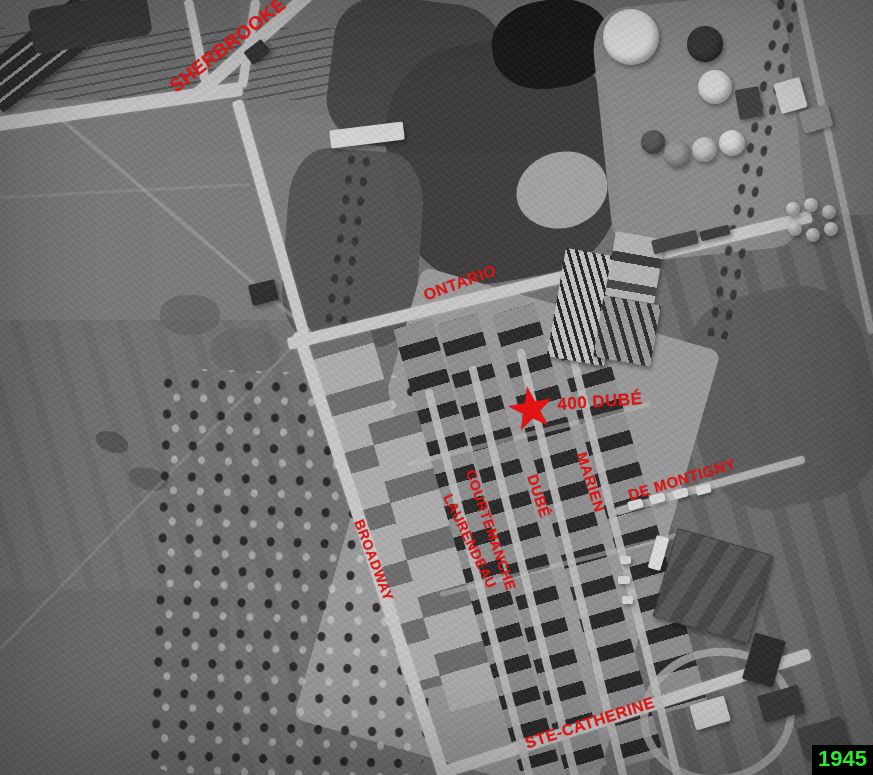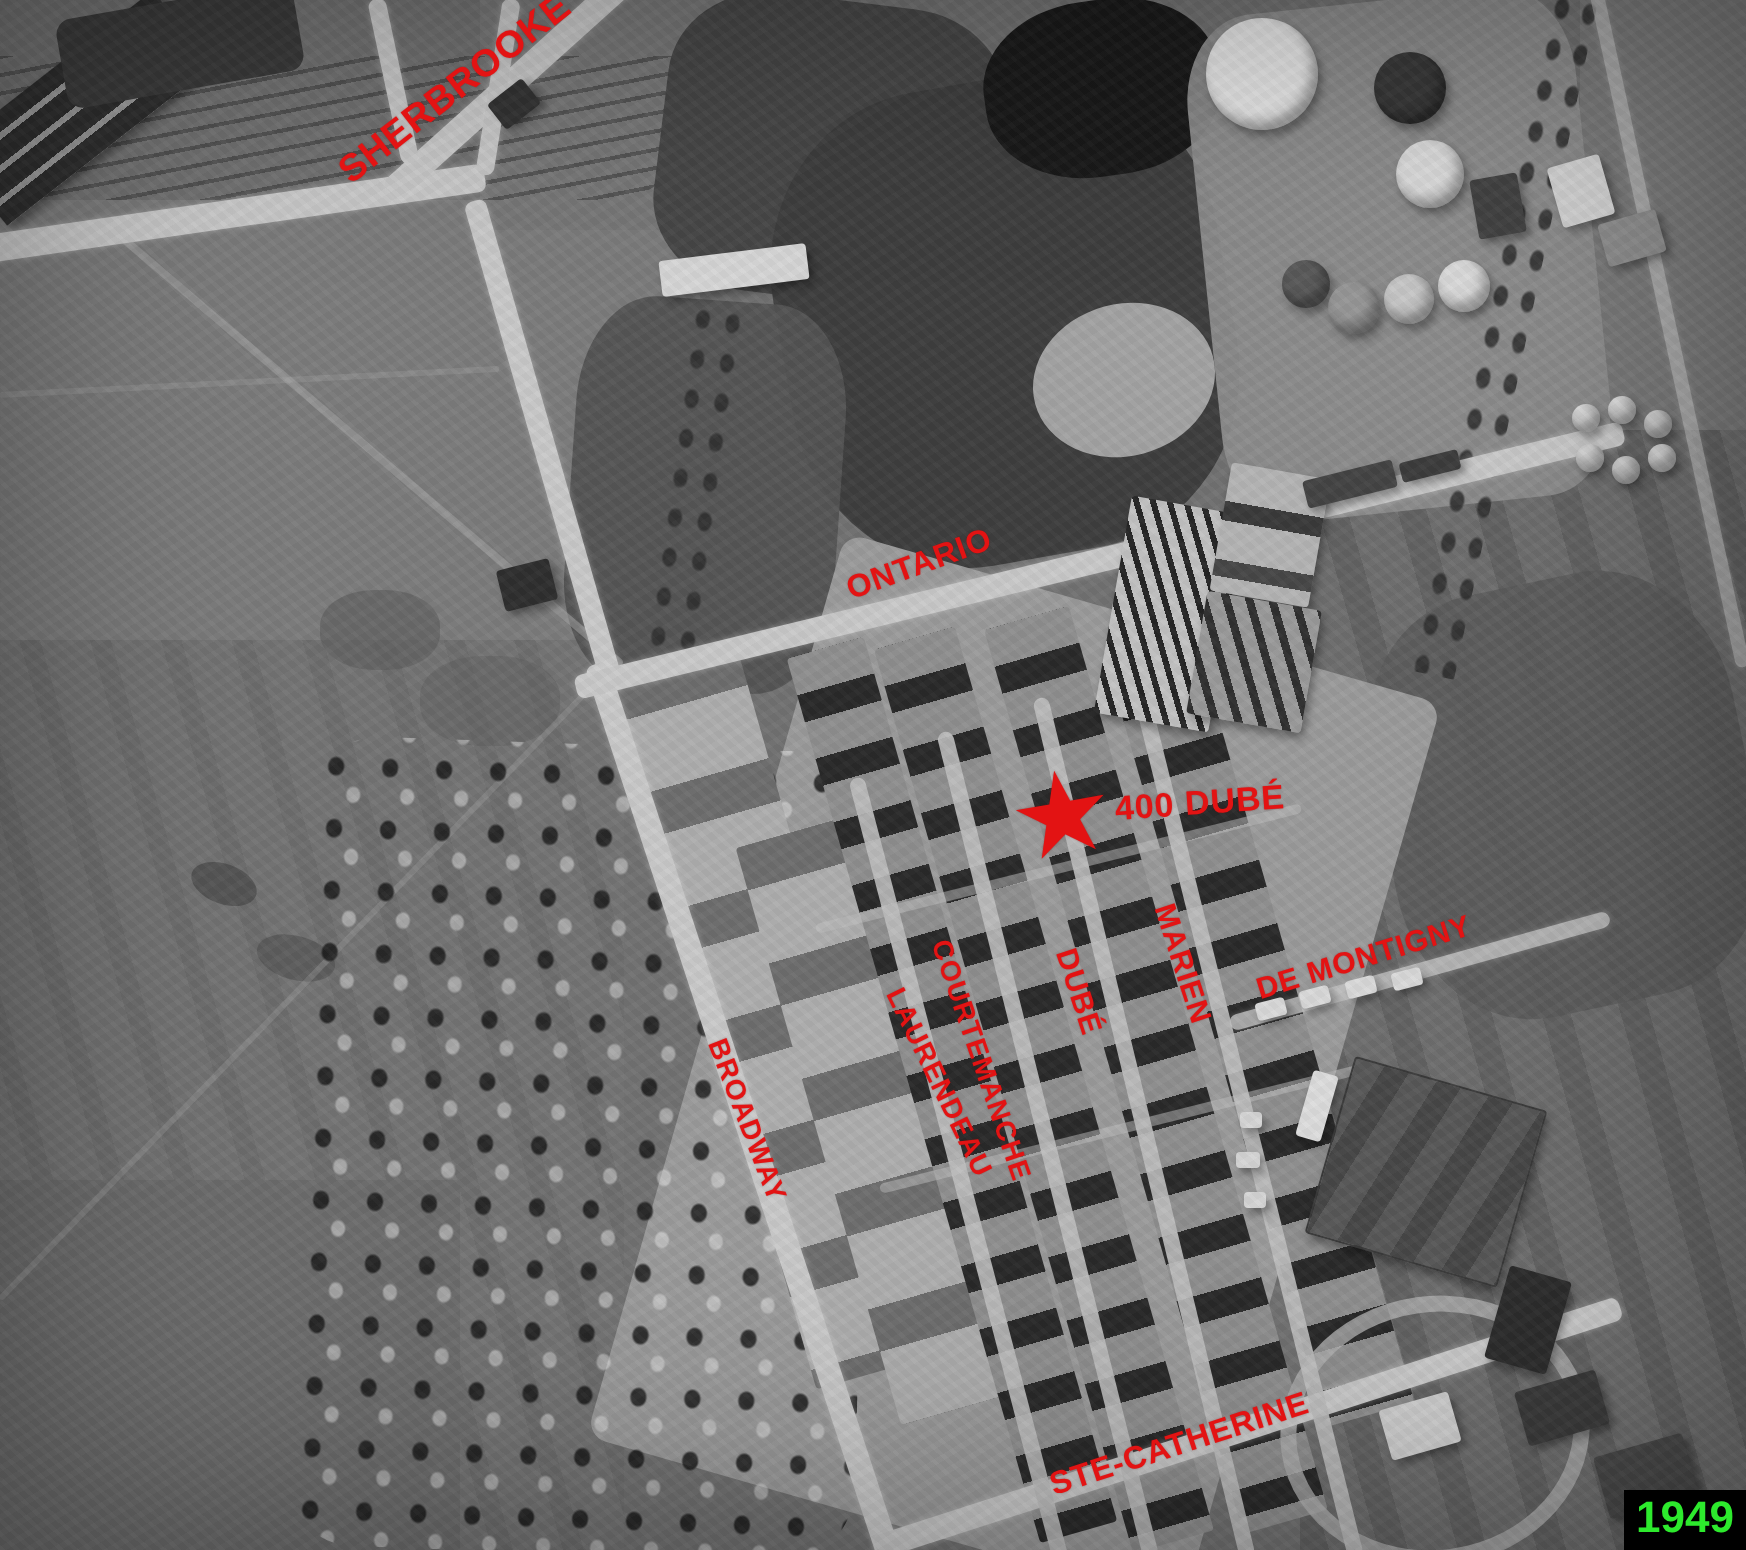--- a/index.html
+++ b/index.html
@@ -158,14 +158,14 @@
   <div class="lbl" style="left:470px;top:541px;--rot:64deg;font-size:14px;">LAURENDEAU</div>
   <div class="lbl" style="left:491px;top:530px;--rot:71deg;font-size:14px;">COURTEMANCHE</div>
   <div class="lbl" style="left:539px;top:496px;--rot:72deg;font-size:15px;">DUBÉ</div>
   <div class="lbl" style="left:591px;top:482px;--rot:72deg;font-size:15px;">MARIEN</div>
   <div class="lbl" style="left:682px;top:479px;--rot:-17deg;font-size:15px;">DE MONTIGNY</div>
   <div class="lbl" style="left:590px;top:723px;--rot:-18deg;font-size:16px;">STE-CATHERINE</div>
 
   <div class="star" style="left:531px;top:408px;font-size:58px;">★</div>
   <div class="lbl" style="left:600px;top:402px;--rot:-4deg;font-size:17px;">400 DUBÉ</div>
 
-  <div class="year">1949</div>
+  <div class="year">1945</div>
 </div>
 
 </body></html>

